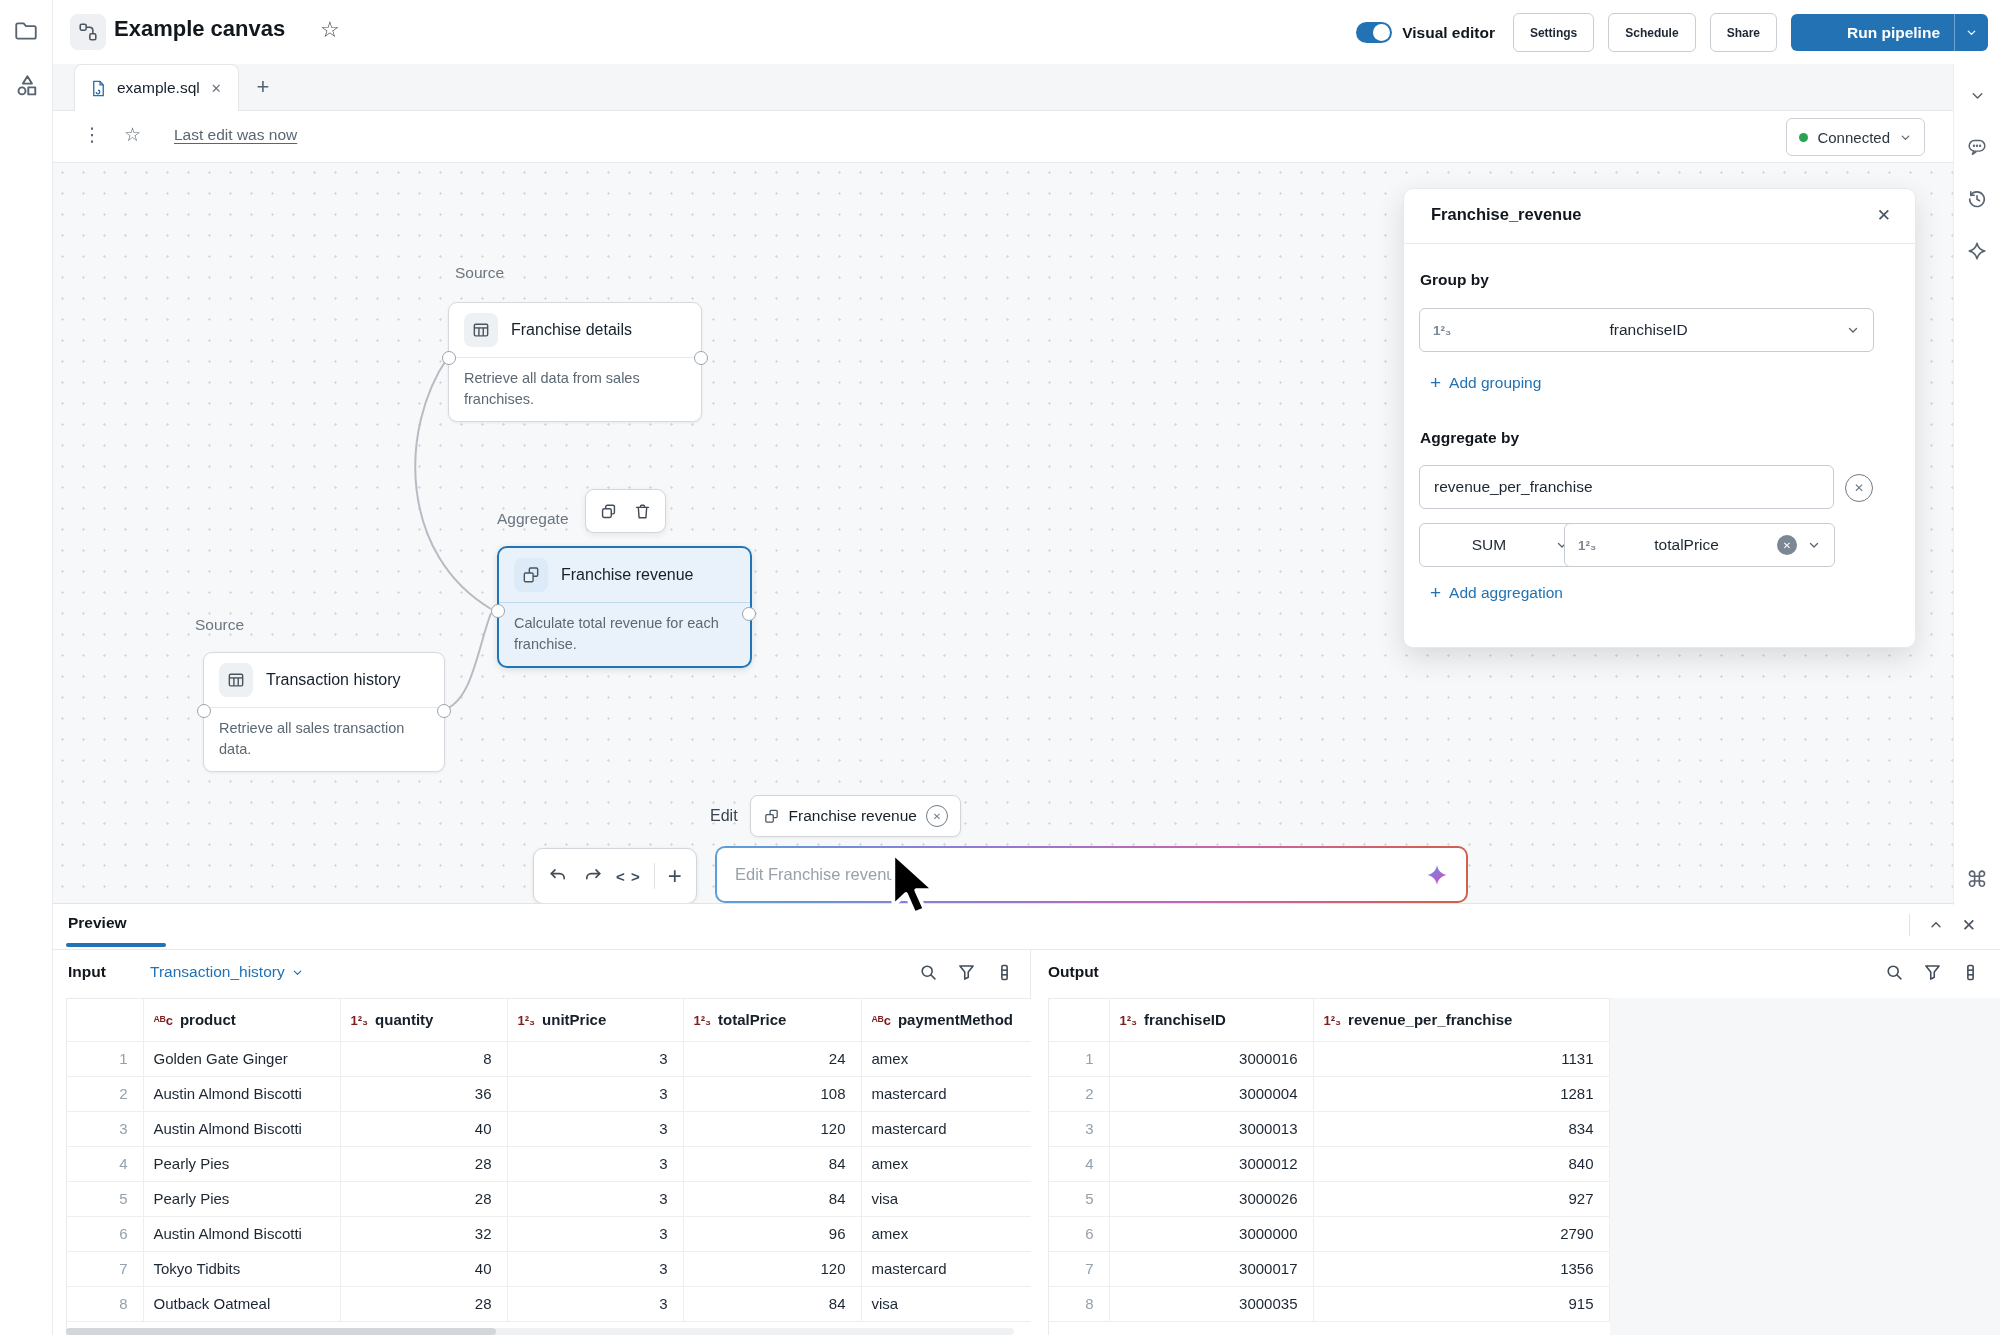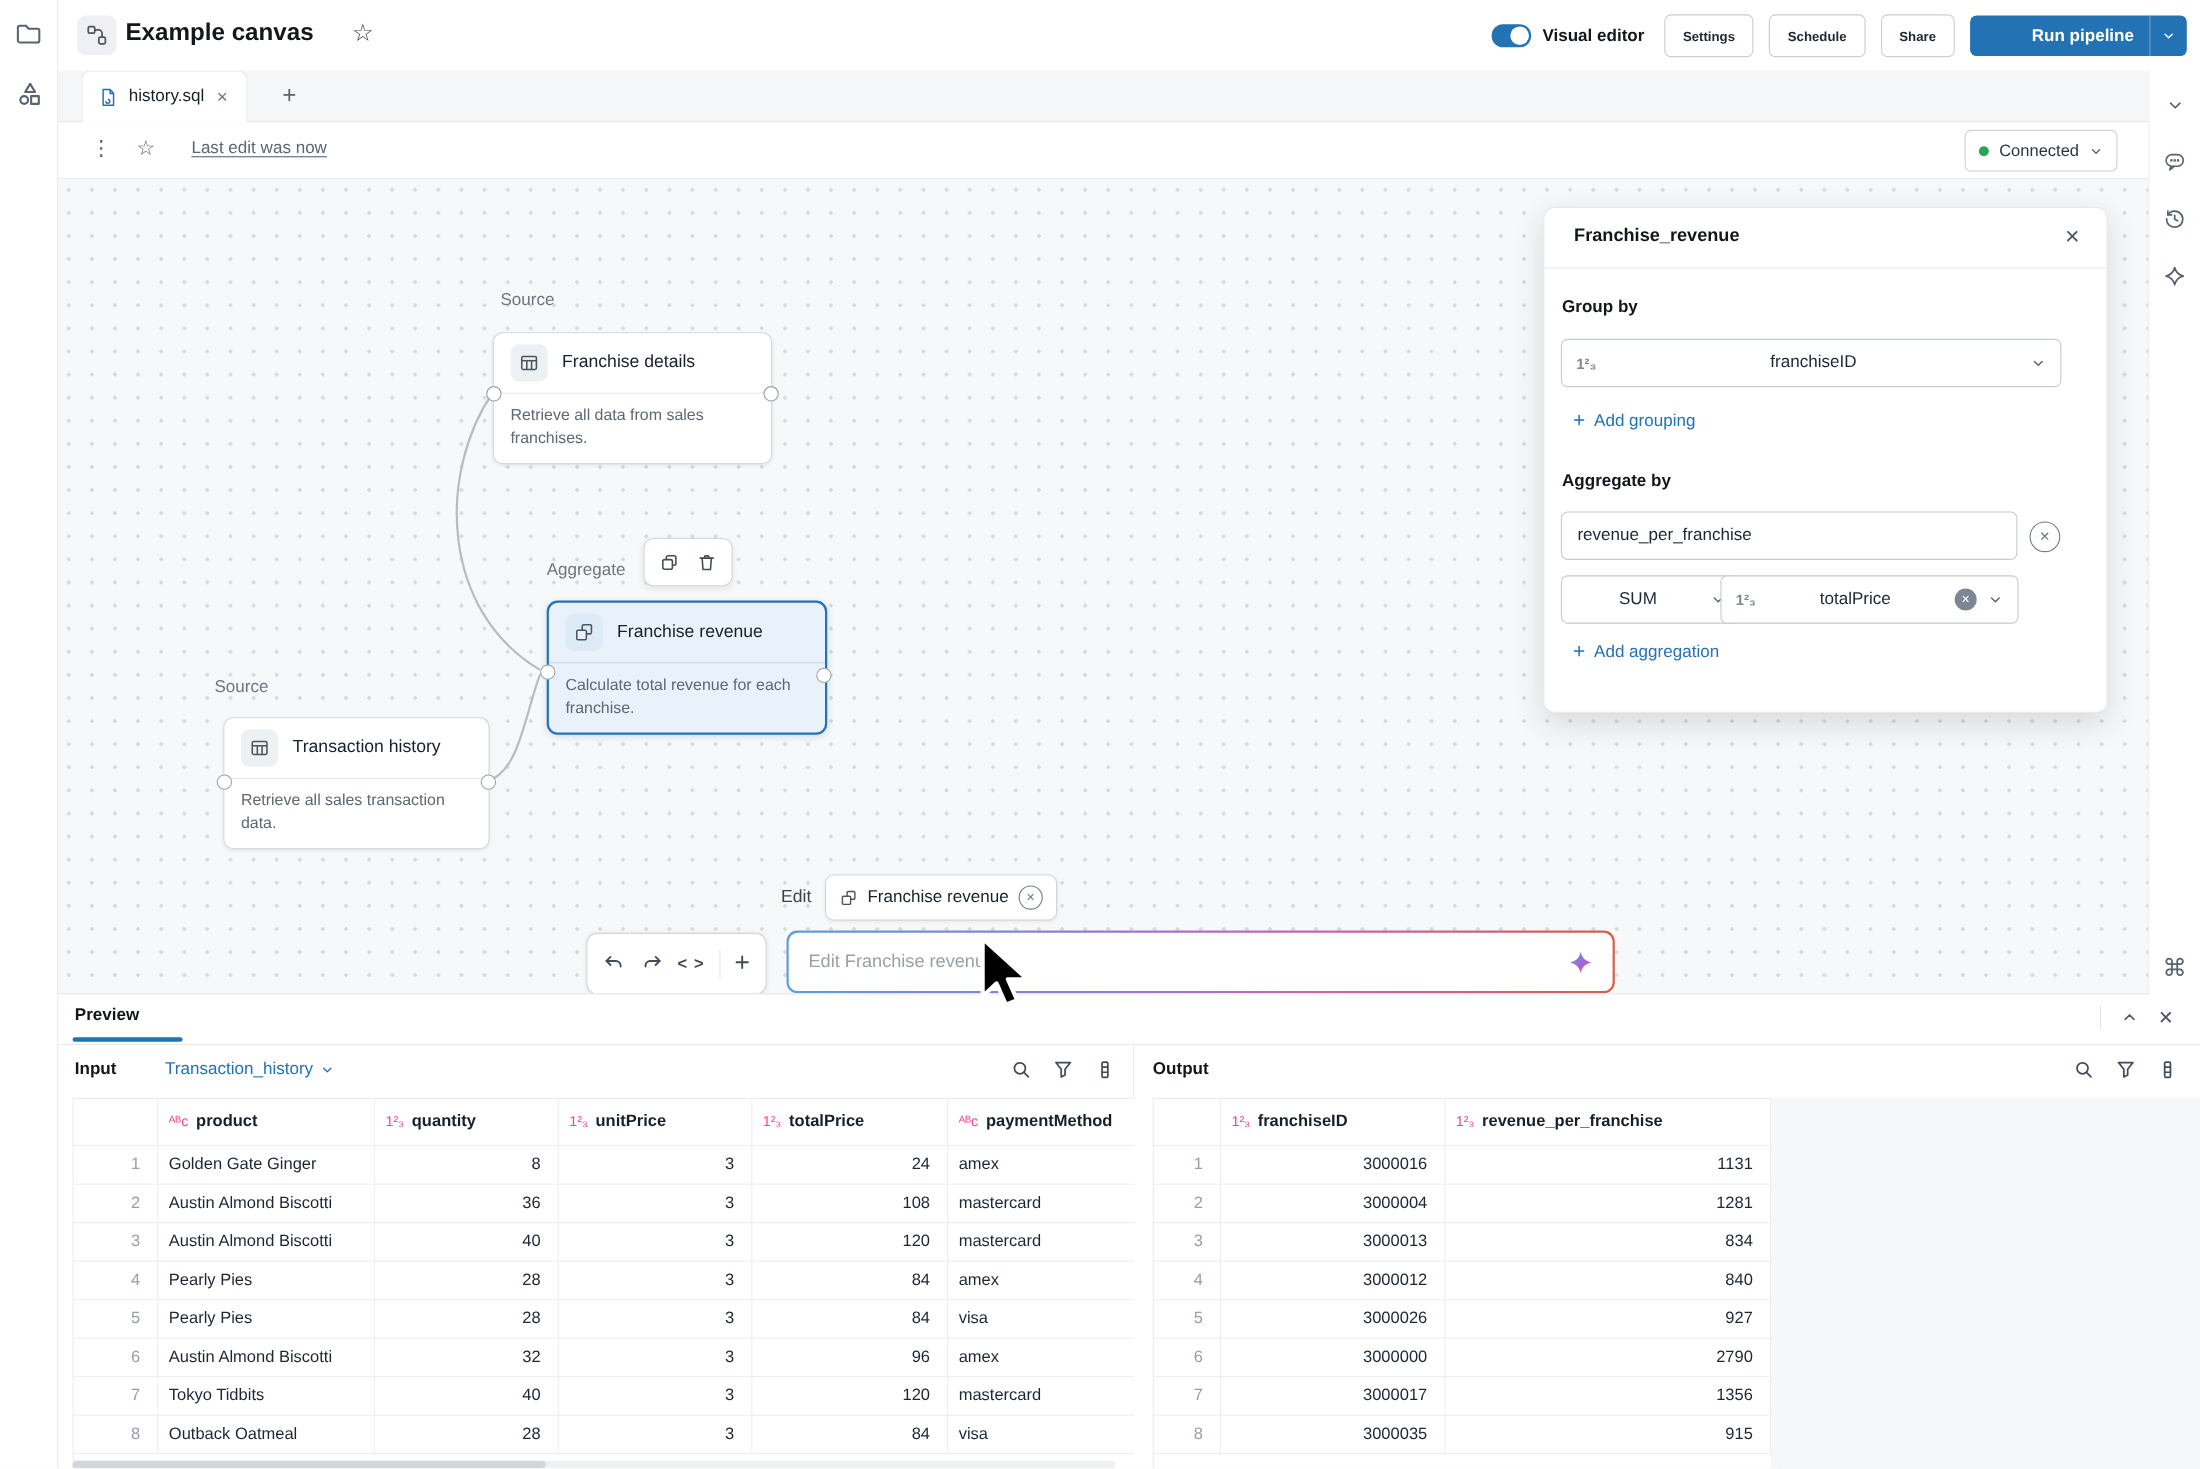--- a/index.html
+++ b/index.html
@@ -111,21 +111,21 @@
   .tbl-icons .ti{cursor:pointer;color:#414c58;}
   .v-sep{position:absolute;left:980px;top:45px;width:1px;height:387px;background:#e8eaec;}
   .table-wrap{position:absolute;top:94px;overflow:hidden;border-top:1px solid #e9ebed;border-left:1px solid #e9ebed;background:#fff;}
   .data-table{border-collapse:collapse;table-layout:fixed;background:#fff;}
   .data-table th,.data-table td{border-right:1px solid #eceef0;border-bottom:1px solid #eceef0;overflow:hidden;white-space:nowrap;box-sizing:border-box;}
   .data-table th{height:42px;font-size:15px;font-weight:bold;color:#15202b;text-align:left;padding:0 10px;}
   .data-table td{height:35px;font-size:15px;color:#1c2733;padding:0 10px;}
   .data-table .rownum{color:#96a0aa;text-align:right;padding-right:15px;}
   .data-table td.num{text-align:right;padding-right:15px;}
   .data-table td.str{text-align:left;}
-  .type-icon{font-size:13px;font-weight:normal;color:#ec4899;margin-right:7px;margin-top:45px;}
+  .type-icon{font-size:13px;font-weight:bold;color:#7f1d1d;margin-right:7px;margin-top:45px;}
   .out-filler{position:absolute;left:1558px;top:94px;width:392px;height:338px;background:#f6f7f8;}
   .hscroll{position:absolute;left:16px;top:424px;width:948px;height:7px;background:#f0f1f3;border-radius:4px;}
   .hscroll .thumb{width:430px;height:7px;background:#d3d6da;border-radius:4px;cursor:grab;}
 
   .cursor{position:absolute;left:888px;top:850px;z-index:60;pointer-events:none;}
 </style>
 </head>
 <body>
 
 <div class="page">
@@ -176,21 +176,21 @@
     </div>
   </div>
 
   <div class="tab-row">
     <div class="tab">
       <svg width="19" height="19" viewBox="0 0 24 24" fill="none" stroke="#2272b4" stroke-width="1.7" stroke-linejoin="round">
           <path d="M6 3 h8 l4 4.5 V21 H6 Z"></path>
           <path d="M14 3 v4.5 h4"></path>
           <path d="M9 16.5 a2.3 2.3 0 1 0 2.3-2.3"></path>
         </svg>
-      <span class="tab-label">history.sql</span>
+      <span class="tab-label">example.sql</span>
       <span class="tab-close">✕</span>
     </div>
     <div class="new-tab">+</div>
   </div>
 
   <div class="status-row">
     <div class="kebab">⋮</div>
     <div class="status-star">☆</div>
     <div class="last-edit">Last edit was now</div>
     <div class="connected-pill">

